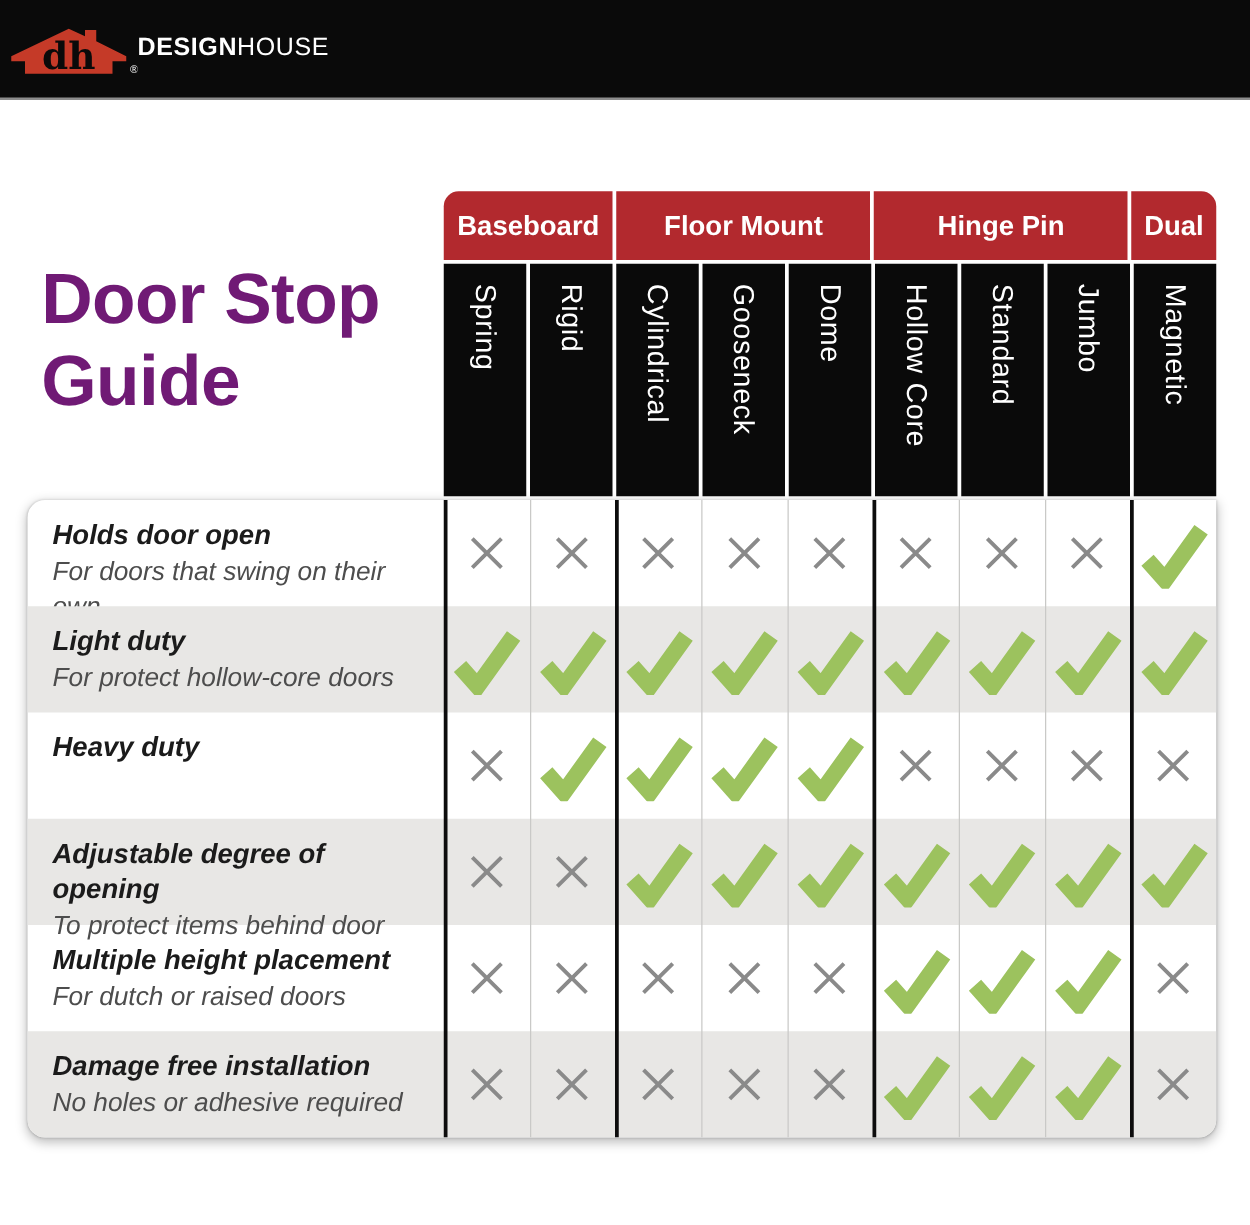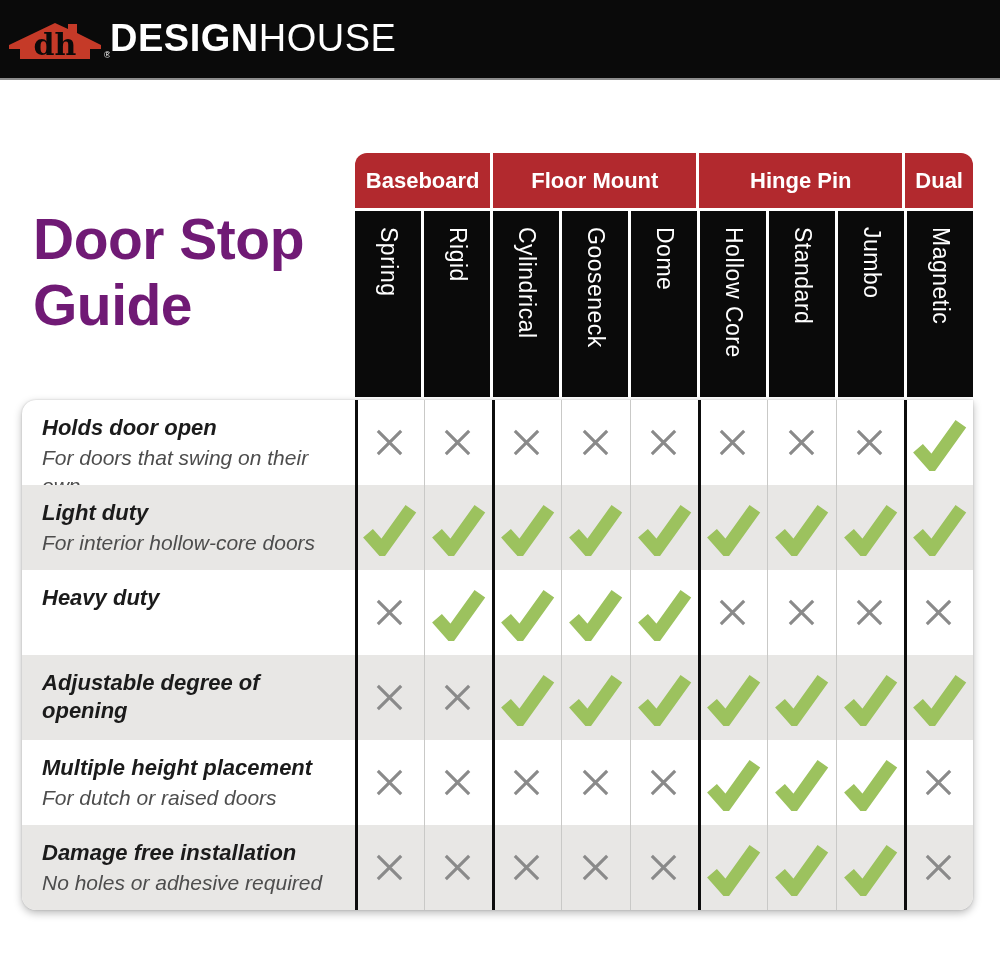--- a/index.html
+++ b/index.html
@@ -13,21 +13,21 @@
 
   
   .topbar {
     position: absolute; left: 0; top: 0; width: 1000px; height: 80px;
     background: #0a0a0a;
     border-bottom: 2px solid #8d8d8d;
     display: flex; flex-direction: row; align-items: center; justify-content: flex-start;
   }
   .logo-house { position: relative; margin-top: 3px; height: 38px; }
   .wordmark {
-    color: #ffffff; font-size: 38px; letter-spacing: 0.5px;
+    color: #ffffff; font-size: 20px; letter-spacing: 0.5px;
     line-height: 28px; margin-top: -3px; white-space: nowrap;
   }
   .wordmark .wm-bold { font-weight: 700; }
   .wordmark .wm-light { font-weight: 400; }
 
   
   .page-title {
     position: absolute; left: 33px; top: 206px;
     font-size: 57px; font-weight: 700; color: #701a75;
     line-height: 66px; letter-spacing: -0.5px;
@@ -221,21 +221,21 @@
     <svg viewBox="0 0 64 64">
       <path d="M8 38 L24 56 L57 10" fill="none" stroke-width="15" stroke-linecap="butt" stroke-linejoin="miter" class="chk" stroke="#9cc25e"></path>
     </svg>
   </span>
 </div>
       </div>
     </div>
     <div class="m-row alt">
       <div class="m-label">
         <div class="m-title">Light duty</div>
-        <div class="m-desc">For interior hollow-core doors</div>
+        <div class="m-desc">For protect hollow-core doors</div>
       </div>
       <div class="m-marks">
         <div class="m-cell">
   <span class="mark-check">
     <svg viewBox="0 0 64 64">
       <path d="M8 38 L24 56 L57 10" fill="none" stroke-width="15" stroke-linecap="butt" stroke-linejoin="miter" class="chk" stroke="#9cc25e"></path>
     </svg>
   </span>
 </div>
         <div class="m-cell">
@@ -362,20 +362,21 @@
     <svg viewBox="0 0 36 36">
       <path d="M6 6 L30 30 M30 6 L6 30" fill="none" stroke-width="3.2" stroke-linecap="butt" class="xx" stroke="#8a8a8a"></path>
     </svg>
   </span>
 </div>
       </div>
     </div>
     <div class="m-row alt">
       <div class="m-label">
         <div class="m-title">Adjustable degree of opening</div>
+        <div class="m-desc">To protect items behind door</div>
       </div>
       <div class="m-marks">
         <div class="m-cell">
   <span class="mark-x">
     <svg viewBox="0 0 36 36">
       <path d="M6 6 L30 30 M30 6 L6 30" fill="none" stroke-width="3.2" stroke-linecap="butt" class="xx" stroke="#8a8a8a"></path>
     </svg>
   </span>
 </div>
         <div class="m-cell">

